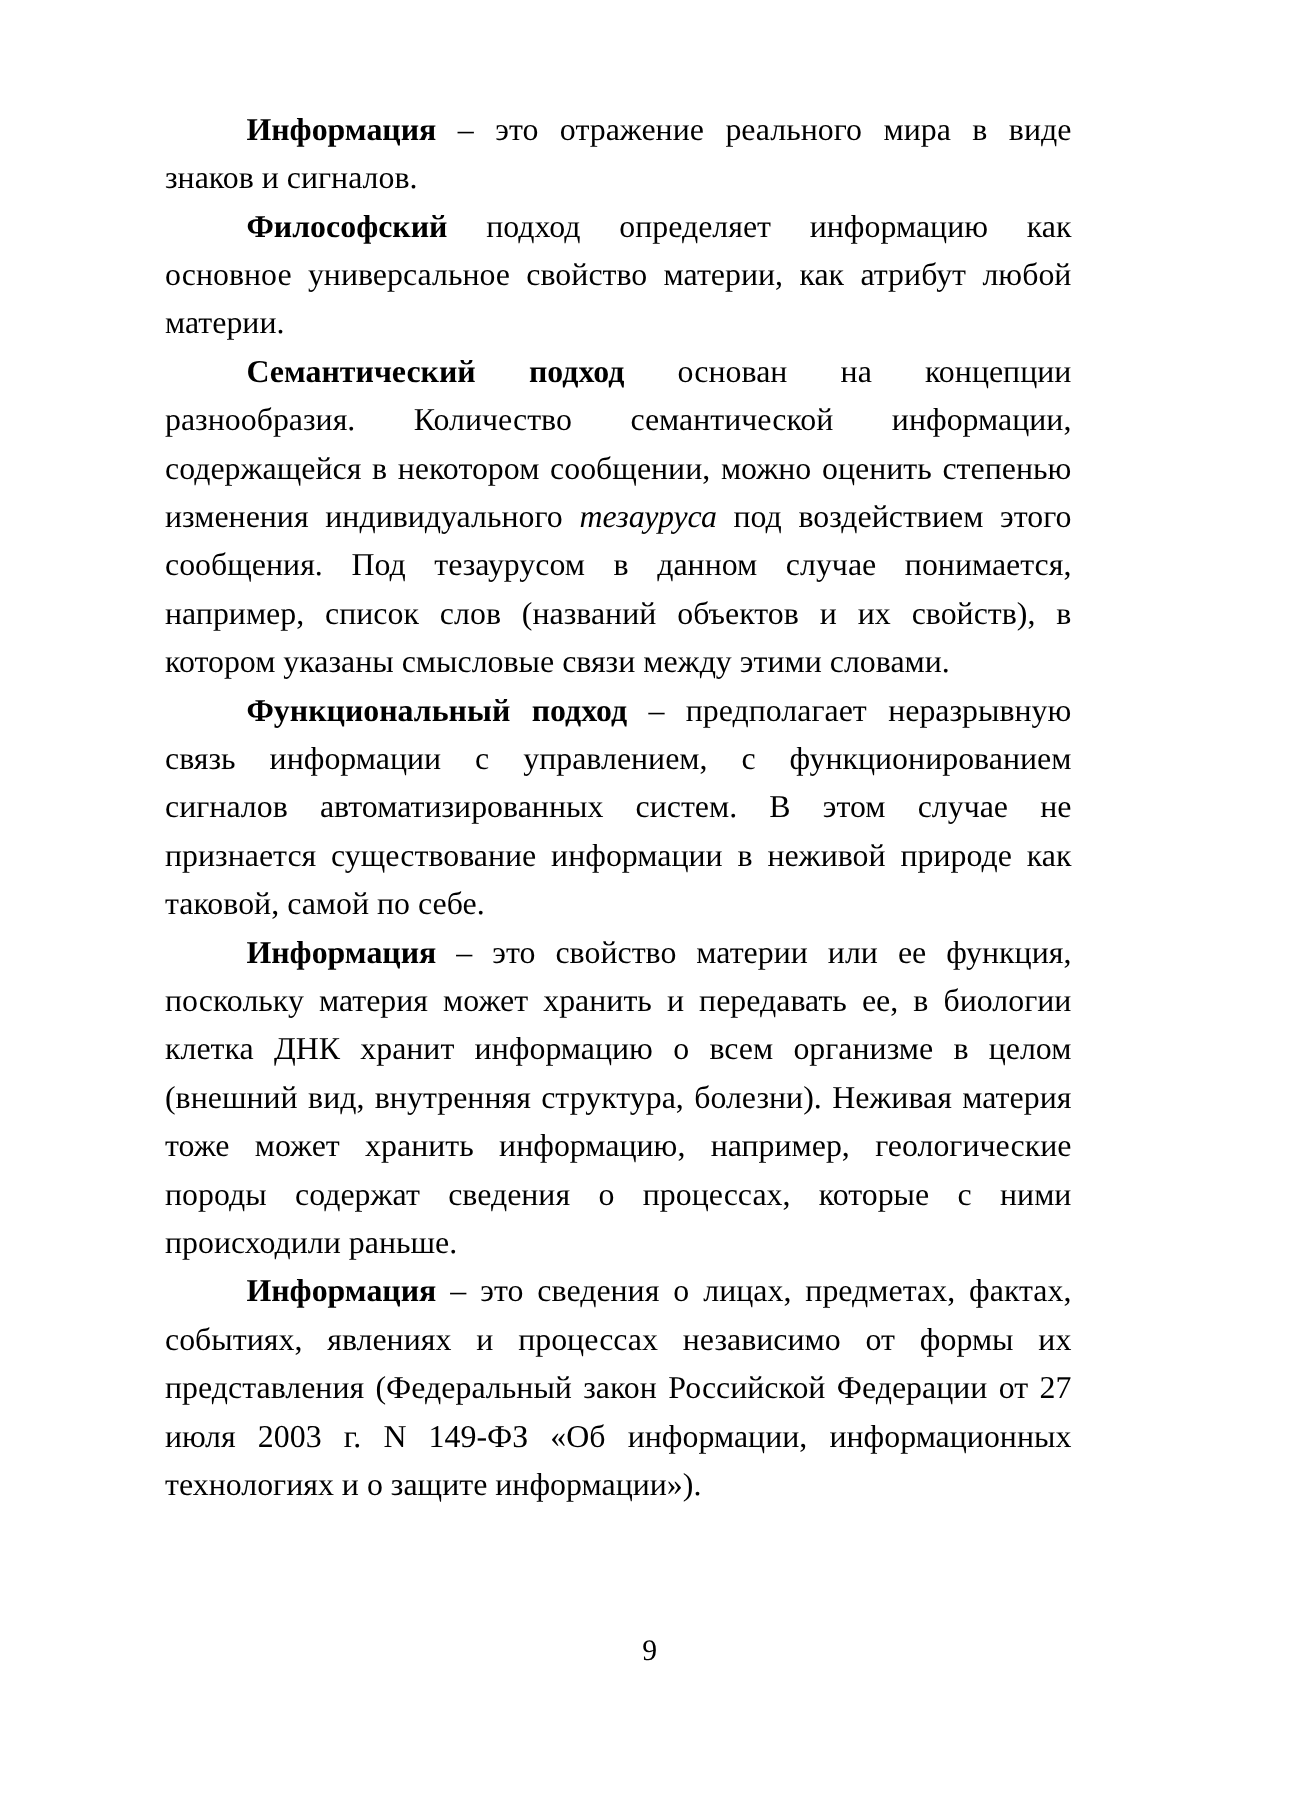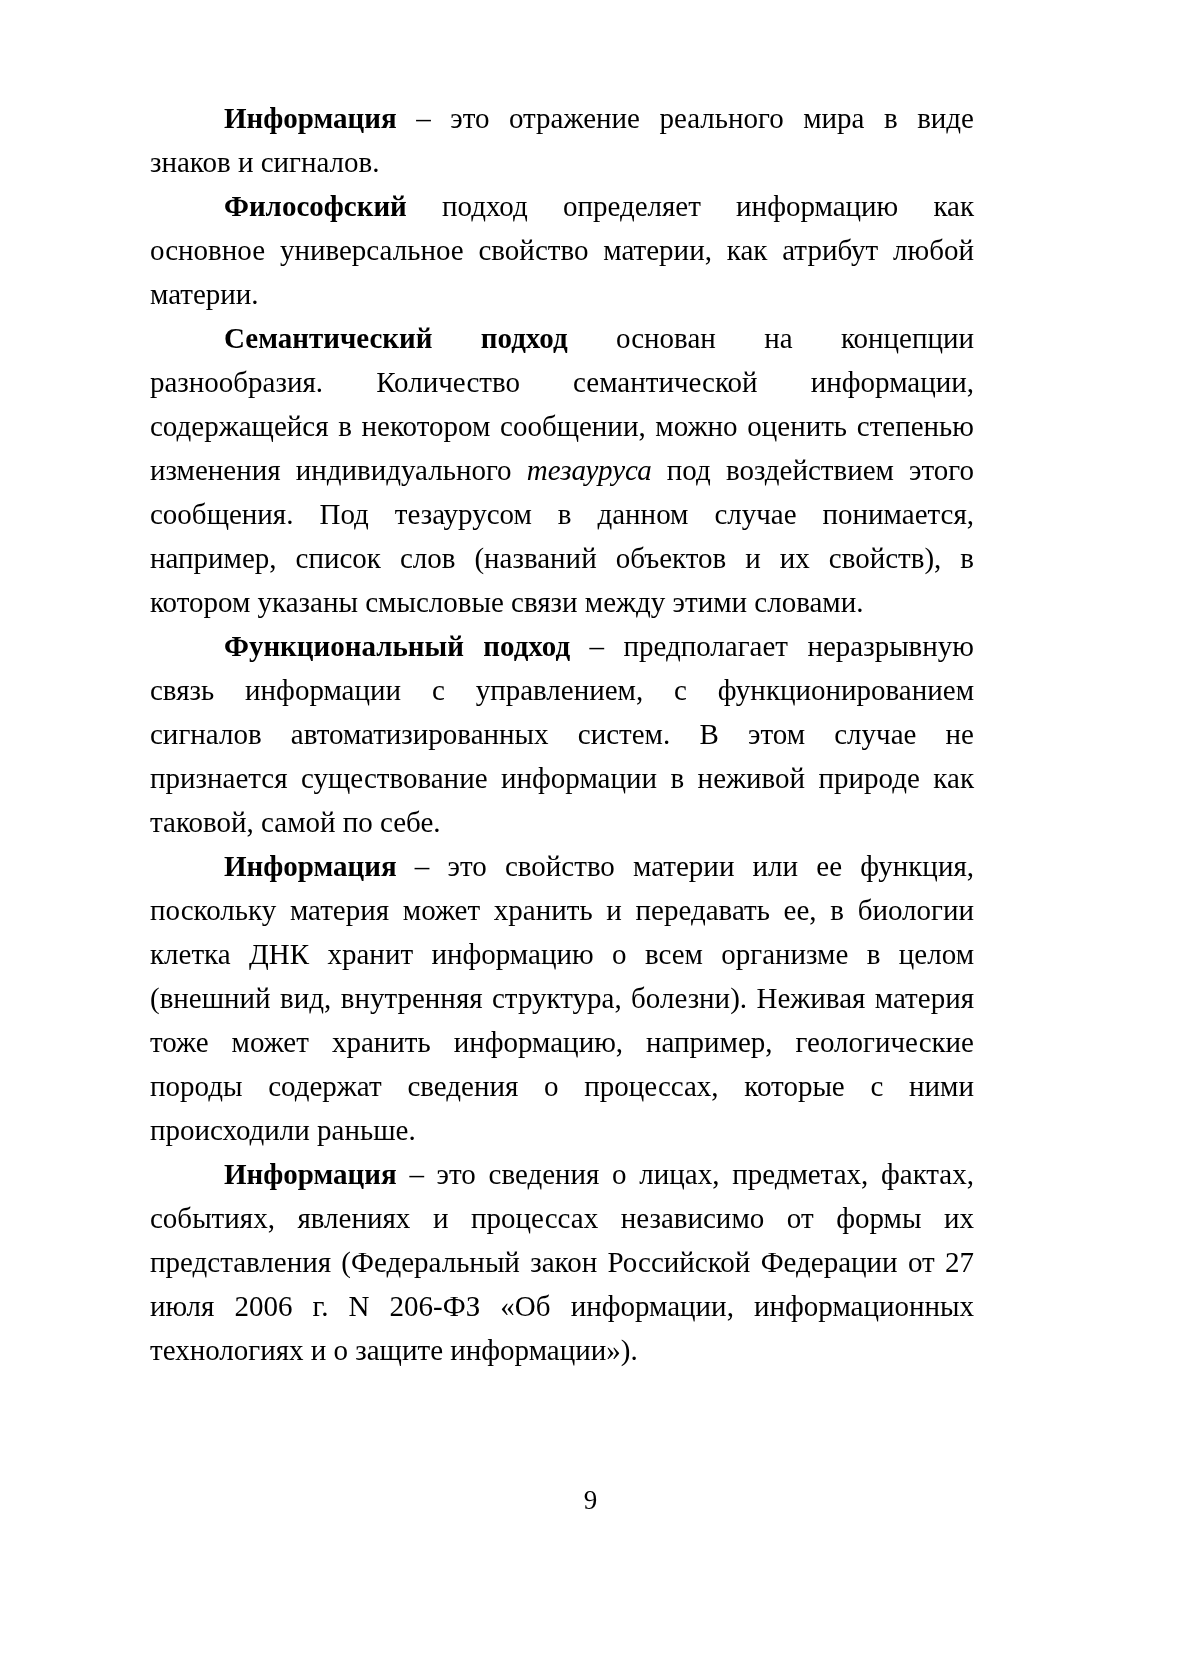--- a/index.html
+++ b/index.html
@@ -47,16 +47,16 @@
 </head>
 <body>
 
 <div class="page">
   <div class="content">
       <p class="para"><span class="run-bold">Информация</span><span class="run-normal"> – это отражение реального мира в виде знаков и сигналов.</span></p>
       <p class="para"><span class="run-bold">Философский</span><span class="run-normal"> подход определяет информацию как основное универсальное свойство материи, как атрибут любой материи.</span></p>
       <p class="para"><span class="run-bold">Семантический подход</span><span class="run-normal"> основан на концепции разнообразия. Количество семантической информации, содержащейся в некотором сообщении, можно оценить степенью изменения индивидуального </span><span class="run-italic">тезауруса</span><span class="run-normal"> под воздействием этого сообщения. Под тезаурусом в данном случае понимается, например, список слов (названий объектов и их свойств), в котором указаны смысловые связи между этими словами.</span></p>
       <p class="para"><span class="run-bold">Функциональный подход</span><span class="run-normal"> – предполагает неразрывную связь информации с управлением, с функционированием сигналов автоматизированных систем. В этом случае не признается существование информации в неживой природе как таковой, самой по себе.</span></p>
       <p class="para"><span class="run-bold">Информация</span><span class="run-normal"> – это свойство материи или ее функция, поскольку материя может хранить и передавать ее, в биологии клетка ДНК хранит информацию о всем организме в целом (внешний вид, внутренняя структура, болезни). Неживая материя тоже может хранить информацию, например, геологические породы содержат сведения о процессах, которые с ними происходили раньше.</span></p>
-      <p class="para"><span class="run-bold">Информация</span><span class="run-normal"> – это сведения о лицах, предметах, фактах, событиях, явлениях и процессах независимо от формы их представления (Федеральный закон Российской Федерации от 27 июля 2006 г. N 206-ФЗ «Об информации, информационных технологиях и о защите информации»).</span></p>
+      <p class="para"><span class="run-bold">Информация</span><span class="run-normal"> – это сведения о лицах, предметах, фактах, событиях, явлениях и процессах независимо от формы их представления (Федеральный закон Российской Федерации от 27 июля 2003 г. N 149-ФЗ «Об информации, информационных технологиях и о защите информации»).</span></p>
     </div>
   <div class="page-number">9</div>
 </div>
 
 </body></html>

